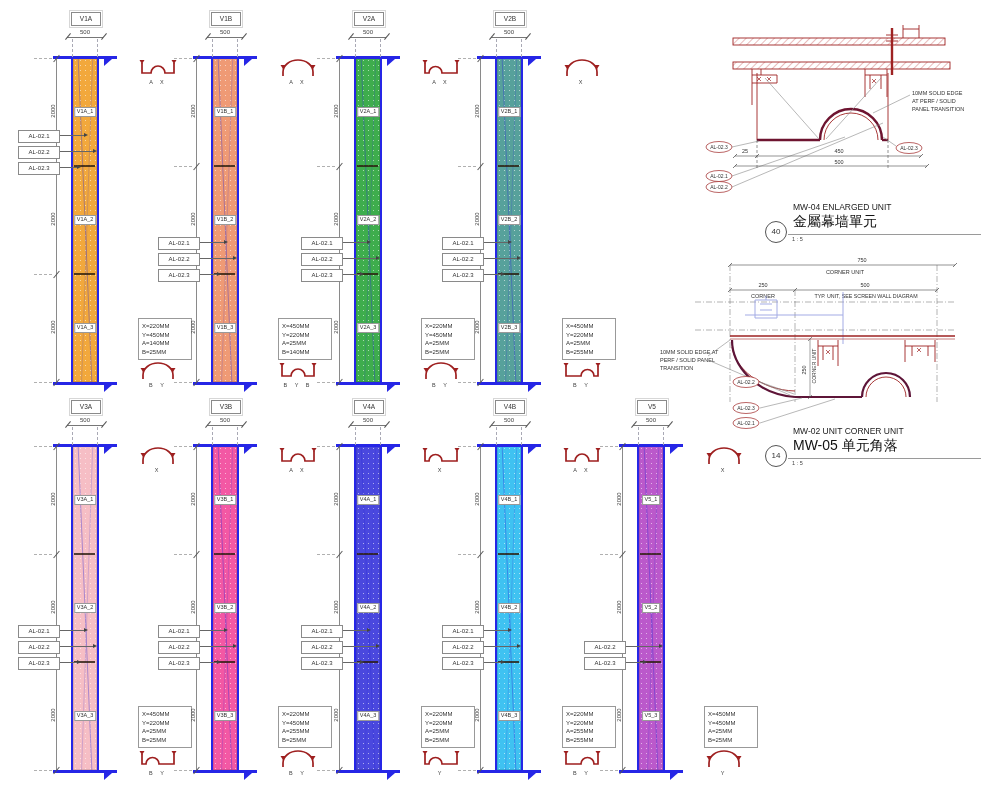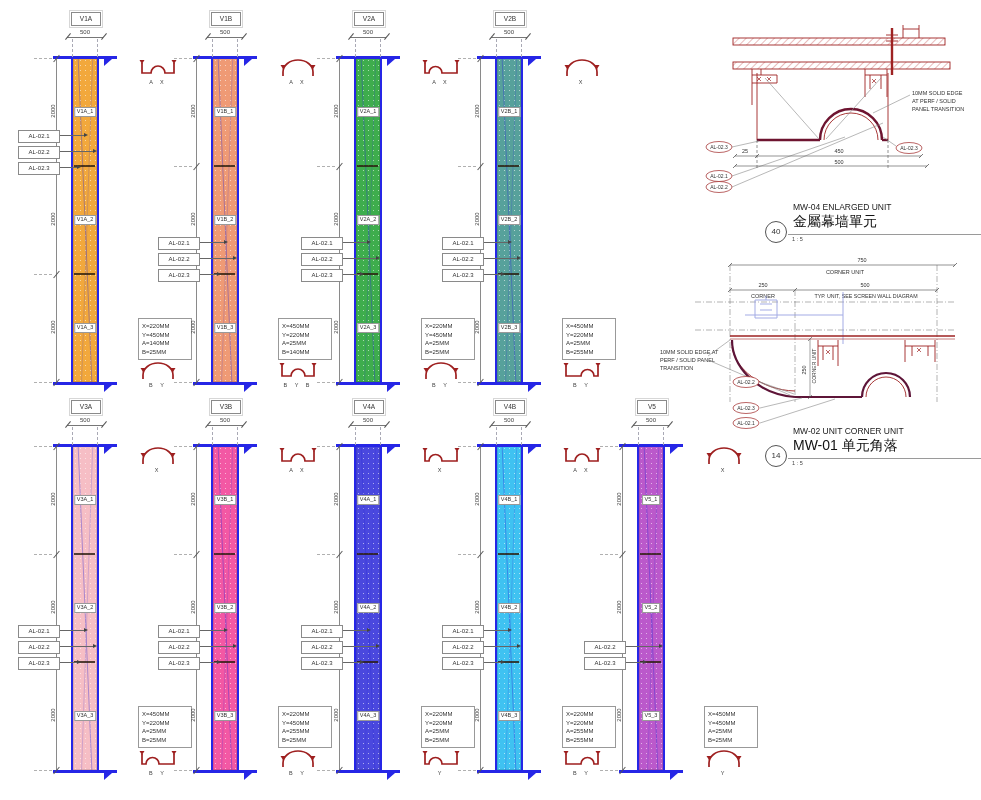--- a/index.html
+++ b/index.html
@@ -813,19 +813,19 @@
     </g>
     <g font-size="5" fill="#333" text-anchor="middle">
       <text x="96" y="132">AL-02.2</text>
       <text x="96" y="158">AL-02.3</text>
       <text x="96" y="173">AL-02.1</text>
     </g>
   </svg>
 
   <div class="dblock" style="left:755px;top:426px;">
     <div class="dtitle-en">MW-02 UNIT CORNER UNIT</div>
-    <div class="dtitle-zh">MW-01 单元角落</div>
+    <div class="dtitle-zh">MW-05 单元角落</div>
     <div class="dcircle">14</div>
     <div class="drule"></div>
     <div class="dscale">1 : 5</div>
   </div>
 
 </div>
 
 </body></html>

